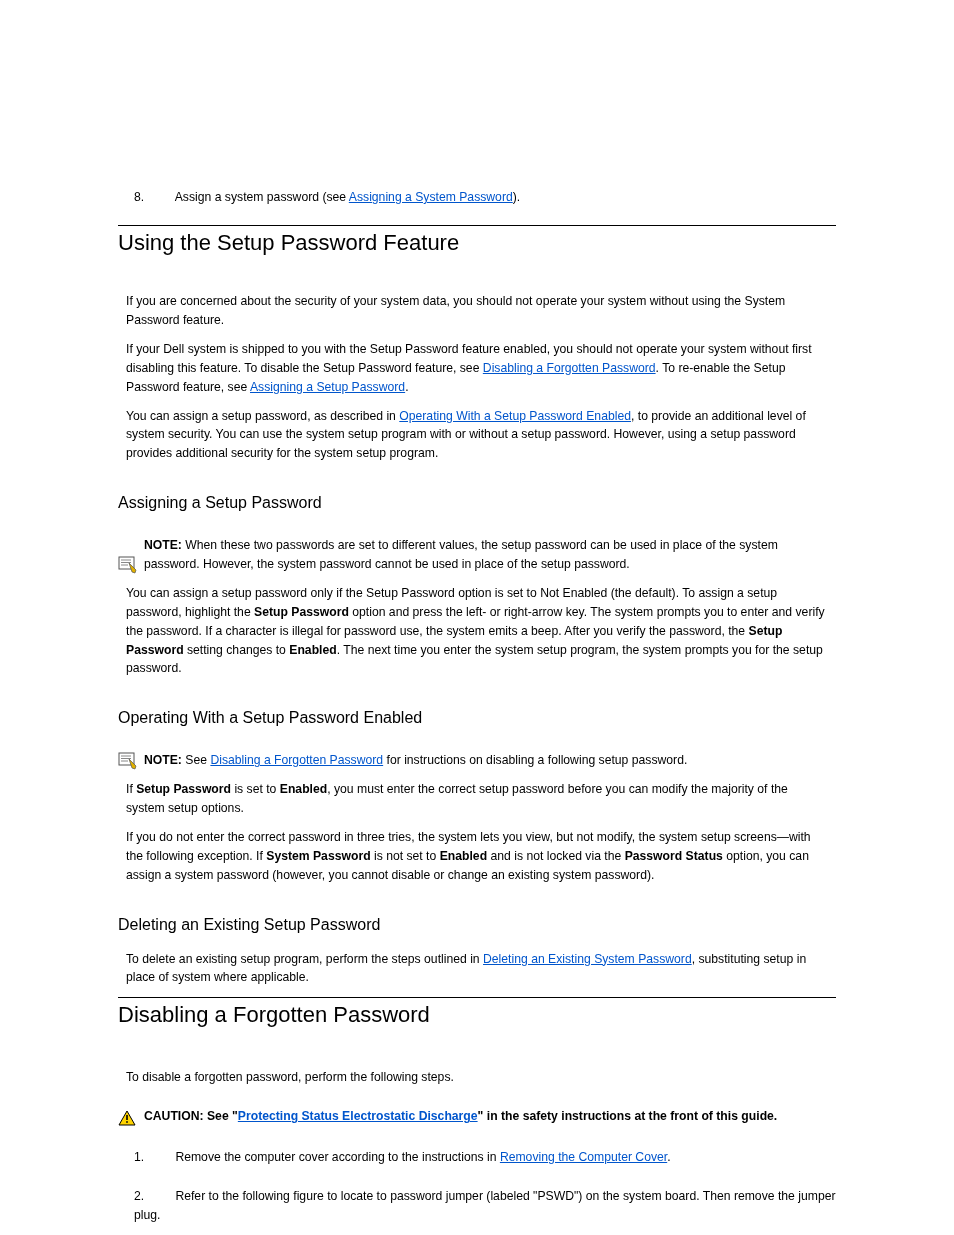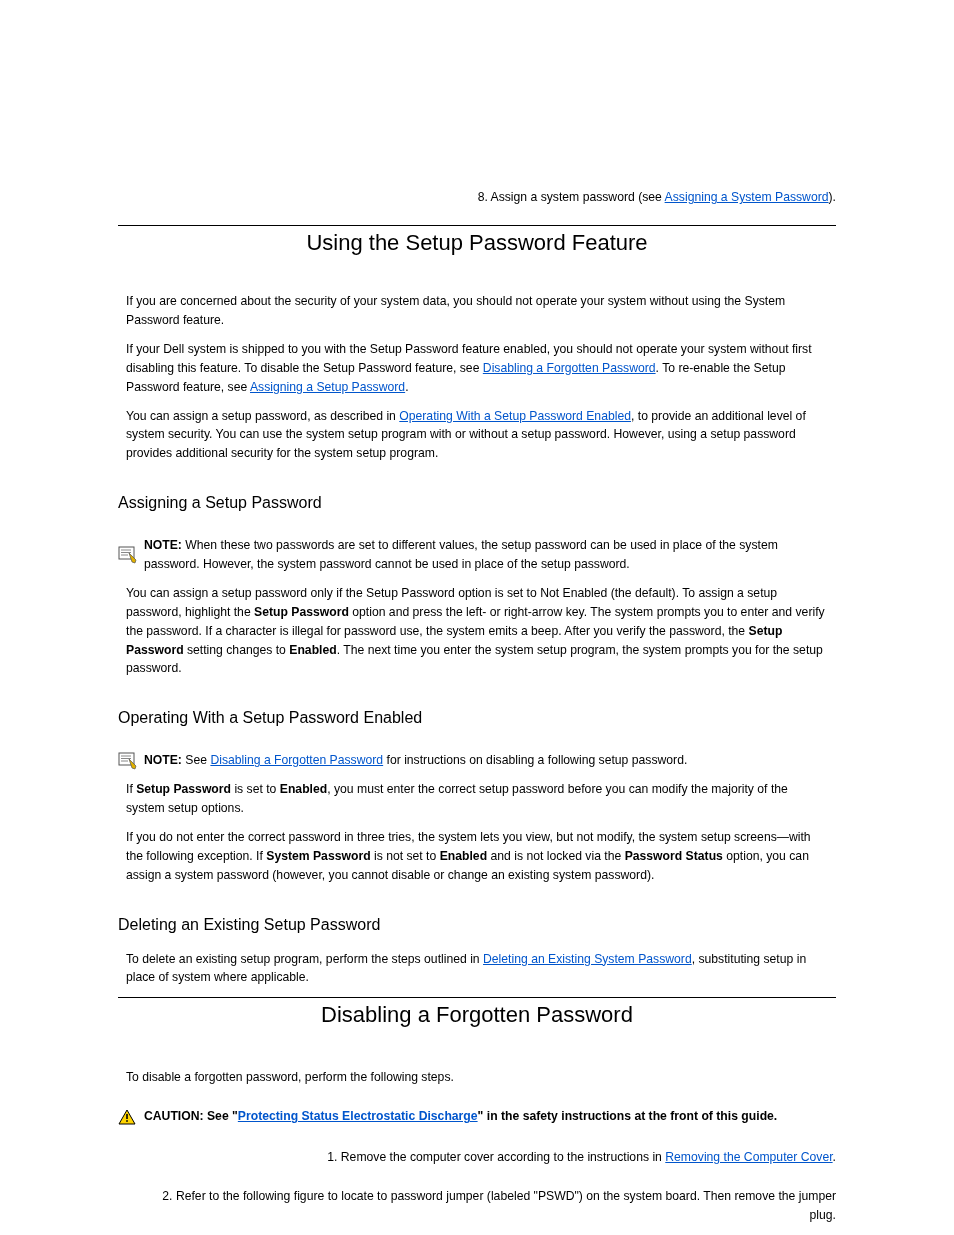--- a/index.html
+++ b/index.html
@@ -16,45 +16,44 @@
   }
   .page {
     position: absolute;
     left: 118px;
     top: 130px;
     width: 718px;
     font-size: 12.2px;
     line-height: 1.55;
   }
   .group { margin-bottom: 18px; }
-  .step-line { margin: 2px 0 4px 8px; text-align: right; }
+  .step-line { margin: 2px 0 4px 16px; }
   .step-num { display:inline-block; width: 38px; }
   .link { color: #0055cc; text-decoration: underline; }
   .bold { font-weight: bold; }
   hr.heavy {
     border: none;
     border-top: 1.5px solid #000;
     margin: 4px 0 0 0;
   }
   .top-h1 {
     font-family: "Trebuchet MS", Arial, sans-serif;
     font-size: 22px;
     font-weight: normal;
     margin: 0 0 0 0;
-    text-align: center;
   }
   .sub-h {
     font-family: "Trebuchet MS", Arial, sans-serif;
     font-size: 16px;
     font-weight: normal;
     margin: 28px 0 12px 0;
   }
   .note-row, .caution-row {
     display: flex;
-    align-items: center;
+    align-items: flex-end;
     margin: 20px 0 6px 0;
   }
   .note-icon, .caution-icon {
     flex: 0 0 26px;
     margin-right: 0;
     margin-top: 1px;
   }
   .note-text { flex: 1; }
   .note-icon svg, .caution-icon svg { display:block; }
   .para { margin: 10px 8px; }

